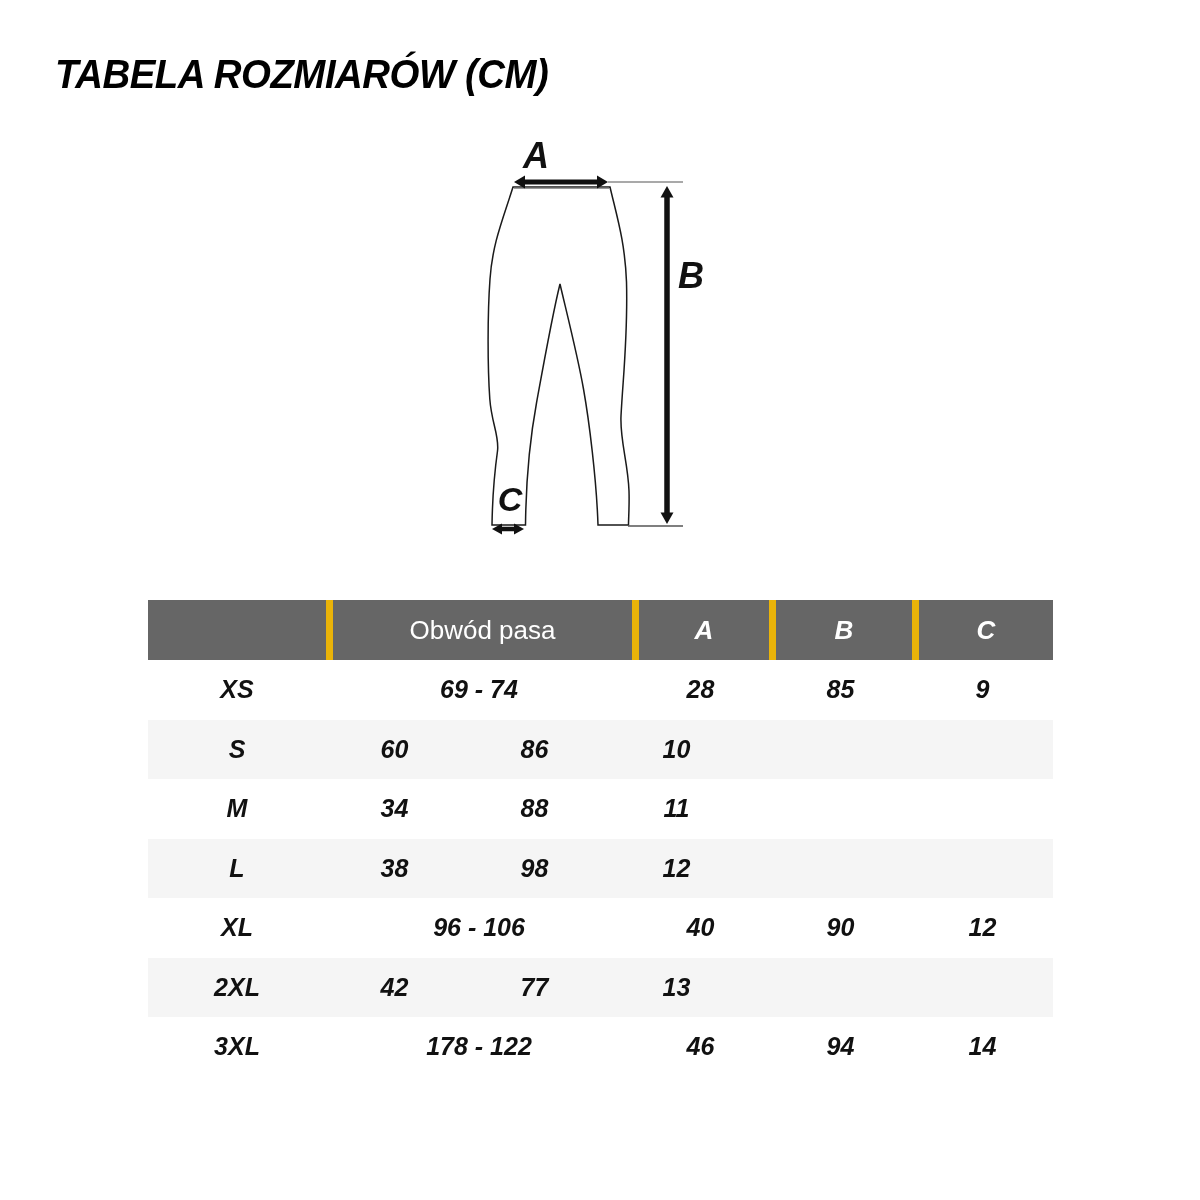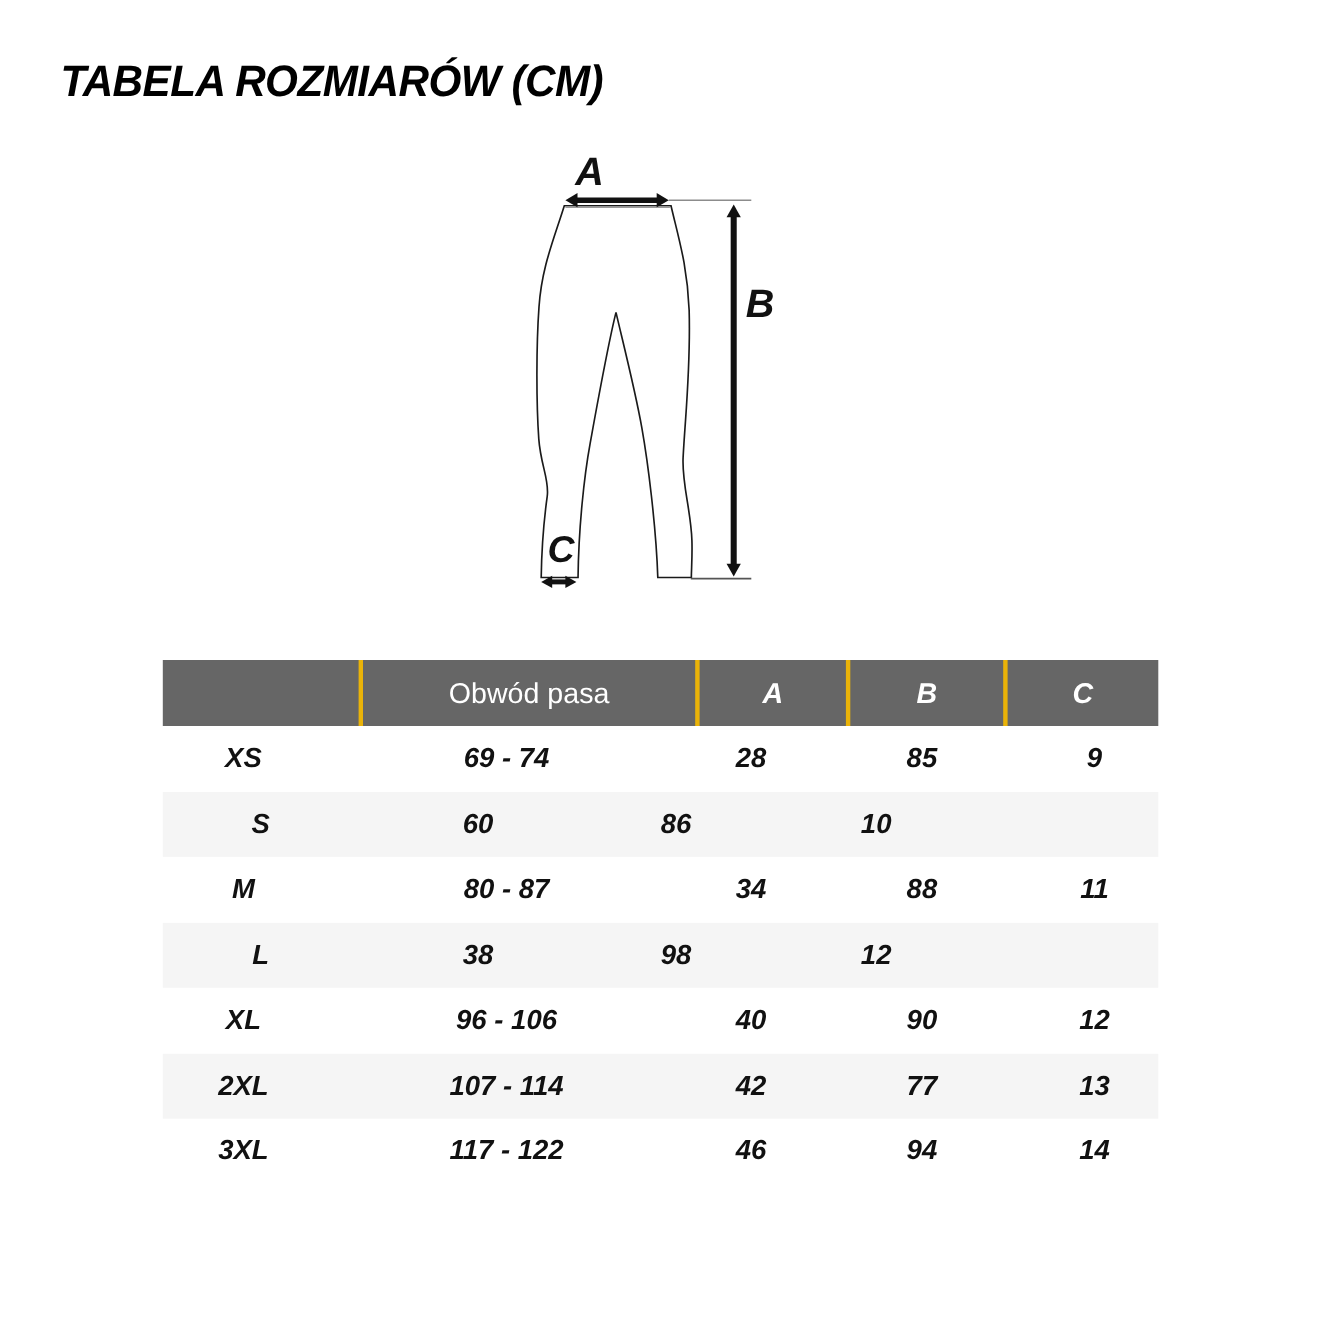--- a/index.html
+++ b/index.html
@@ -29,25 +29,25 @@
   }
   .gc1{width:178px;}
   .gc2{width:306px;}
   .gc3{width:421px;}
 
   .head-row{height:60px;background:#666666;color:#ffffff;}
   .head-cell{
     display:flex;align-items:center;justify-content:center;
     box-sizing:border-box;height:60px;font-size:26px;
   }
-  .head-cell + .head-cell{border-left:4px solid #eab308;}
+  .head-cell + .head-cell{border-left:7px solid #eab308;}
   .hc-waist{font-weight:400;font-style:normal;}
   .hc-letter{font-weight:bold;font-style:italic;}
 
-  .body-row{height:59.5px;align-items:center;gap:40px;}
+  .body-row{height:59.5px;align-items:center;}
   .body-row.alt{background:#f5f5f5;}
   .cell{
     box-sizing:border-box;text-align:center;
     font-weight:bold;font-style:italic;font-size:25px;color:#111;
   }
   .c1{width:178px;}
   .c2{width:306px;}
   .c3{width:137px;}
   .c4{width:143px;}
   .c5{width:141px;}
@@ -125,21 +125,20 @@
 
   <div class="row body-row alt">
     <div class="cell c1">S</div>
     <div class="cell c3">60</div>
     <div class="cell c4">86</div>
     <div class="cell c5">10</div>
   </div>
 
   <div class="row body-row">
     <div class="cell c1">M</div>
-    <div class="cell c2">80 - 87</div>
     <div class="cell c3">34</div>
     <div class="cell c4">88</div>
     <div class="cell c5">11</div>
   </div>
 
   <div class="row body-row alt">
     <div class="cell c1">L</div>
     <div class="cell c3">38</div>
     <div class="cell c4">98</div>
     <div class="cell c5">12</div>
@@ -148,27 +147,26 @@
   <div class="row body-row">
     <div class="cell c1">XL</div>
     <div class="cell c2">96 - 106</div>
     <div class="cell c3">40</div>
     <div class="cell c4">90</div>
     <div class="cell c5">12</div>
   </div>
 
   <div class="row body-row alt">
     <div class="cell c1">2XL</div>
-    <div class="cell c2">107 - 114</div>
     <div class="cell c3">42</div>
     <div class="cell c4">77</div>
     <div class="cell c5">13</div>
   </div>
 
   <div class="row body-row">
     <div class="cell c1">3XL</div>
-    <div class="cell c2">117 - 122</div>
+    <div class="cell c2">178 - 122</div>
     <div class="cell c3">46</div>
     <div class="cell c4">94</div>
     <div class="cell c5">14</div>
   </div>
 
 </div>
 
 </body></html>

